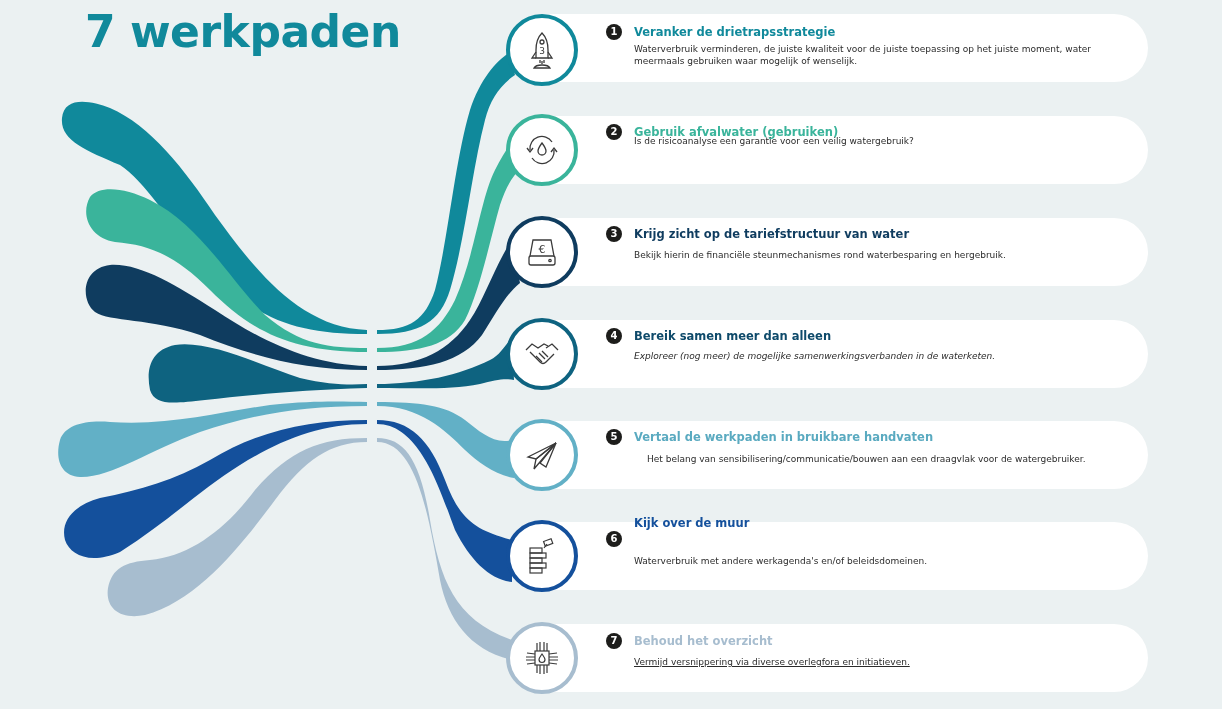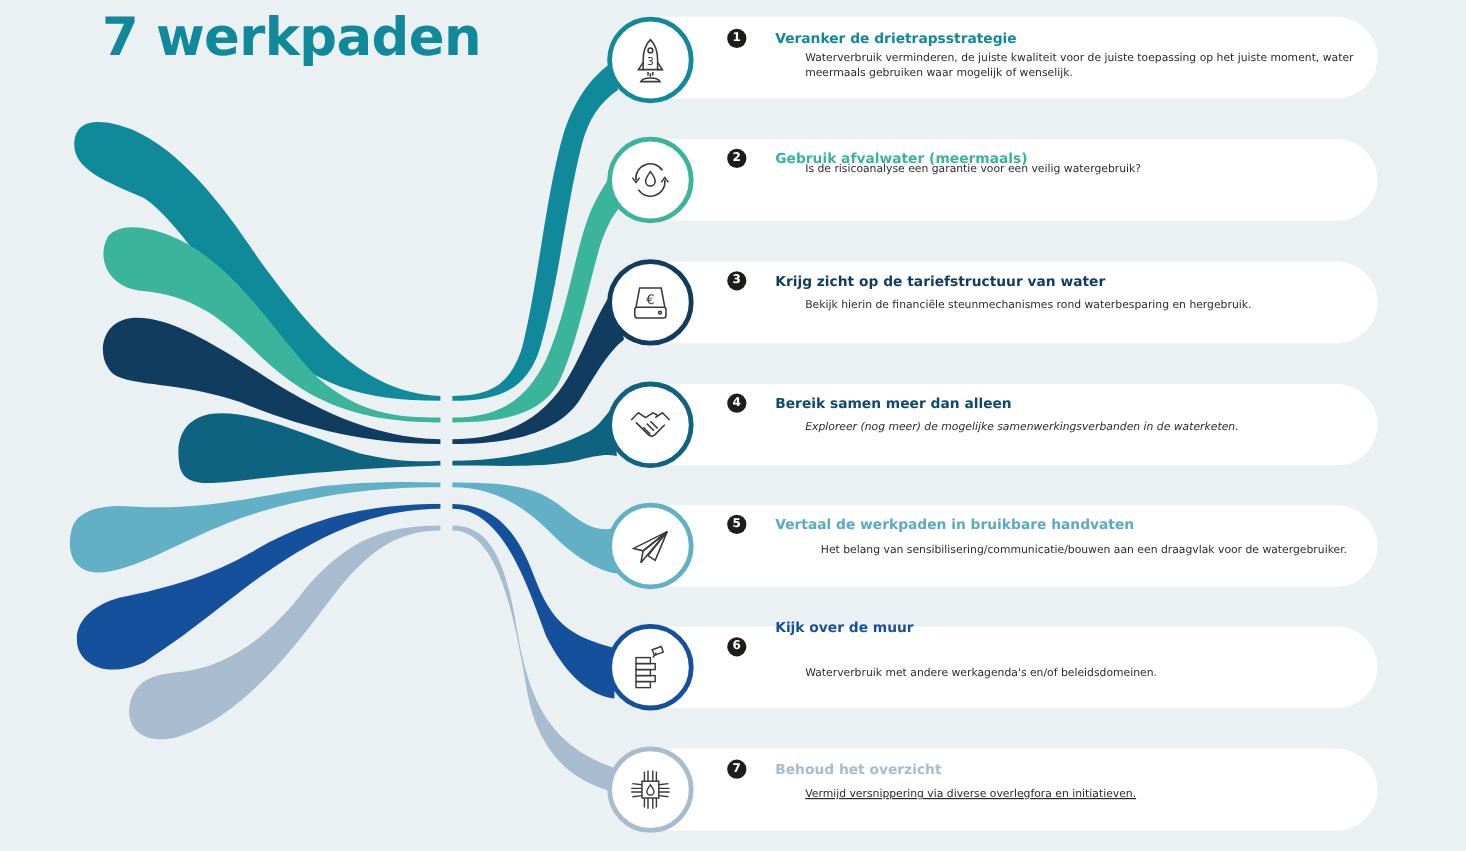--- a/index.html
+++ b/index.html
@@ -53,30 +53,28 @@
     line-height: 16px;
     text-align: center;
   }
   .item-title {
     position: absolute;
     left: 634px;
     font-size: 11.5px;
     font-weight: bold;
     white-space: nowrap;
     line-height: 14px;
-    margin-left: 12px;
   }
   .item-desc {
     position: absolute;
     left: 634px;
     font-size: 9px;
     color: #2b2b2b;
     line-height: 12px;
     width: 500px;
-    margin-left: 37px;
   }
 </style>
 </head>
 <body>
 
 <div class="page-title">7 werkpaden</div>
 
 <svg class="ribbons" viewBox="0 0 1222 709">
 
   <path fill="#10899b" d="M 367 334 C 300 334 260 320 220 280 C 180 240 150 185 120 165 C 85 150 60 140 62 118 C 64 96 90 100 110 108 C 150 125 185 170 215 215 C 255 270 300 328 367 330 Z"></path>
@@ -178,21 +176,21 @@
     <path d="M13 16 L5 15 M13 19 L4 19 M13 22 L4 22 M13 25 L5 26"></path>
     <path d="M27 16 L35 15 M27 19 L36 19 M27 22 L36 22 M27 25 L35 26"></path>
   </svg>
 </div>
 
 <div class="badge" style="top:24px;">1</div>
 <div class="item-title" style="top:25px; color:#10899b;">Veranker de drietrapsstrategie</div>
 <div class="item-desc" style="top:43px;">Waterverbruik verminderen, de juiste kwaliteit voor de juiste toepassing op het juiste moment, water meermaals gebruiken waar mogelijk of wenselijk.</div>
 
 <div class="badge" style="top:124px;">2</div>
-<div class="item-title" style="top:125px; color:#3ab49b;">Gebruik afvalwater (meermaals)</div>
+<div class="item-title" style="top:125px; color:#3ab49b;">Gebruik afvalwater (gebruiken)</div>
 <div class="item-desc" style="top:135px;">Is de risicoanalyse een garantie voor een veilig watergebruik?</div>
 
 <div class="badge" style="top:226px;">3</div>
 <div class="item-title" style="top:227px; color:#0f3c5f;">Krijg zicht op de tariefstructuur van water</div>
 <div class="item-desc" style="top:249px;">Bekijk hierin de financiële steunmechanismes rond waterbesparing en hergebruik.</div>
 
 <div class="badge" style="top:328px;">4</div>
 <div class="item-title" style="top:329px; color:#0e4a6a;">Bereik samen meer dan alleen</div>
 <div class="item-desc" style="top:350px;font-style:italic;">Exploreer (nog meer) de mogelijke samenwerkingsverbanden in de waterketen.</div>
 

